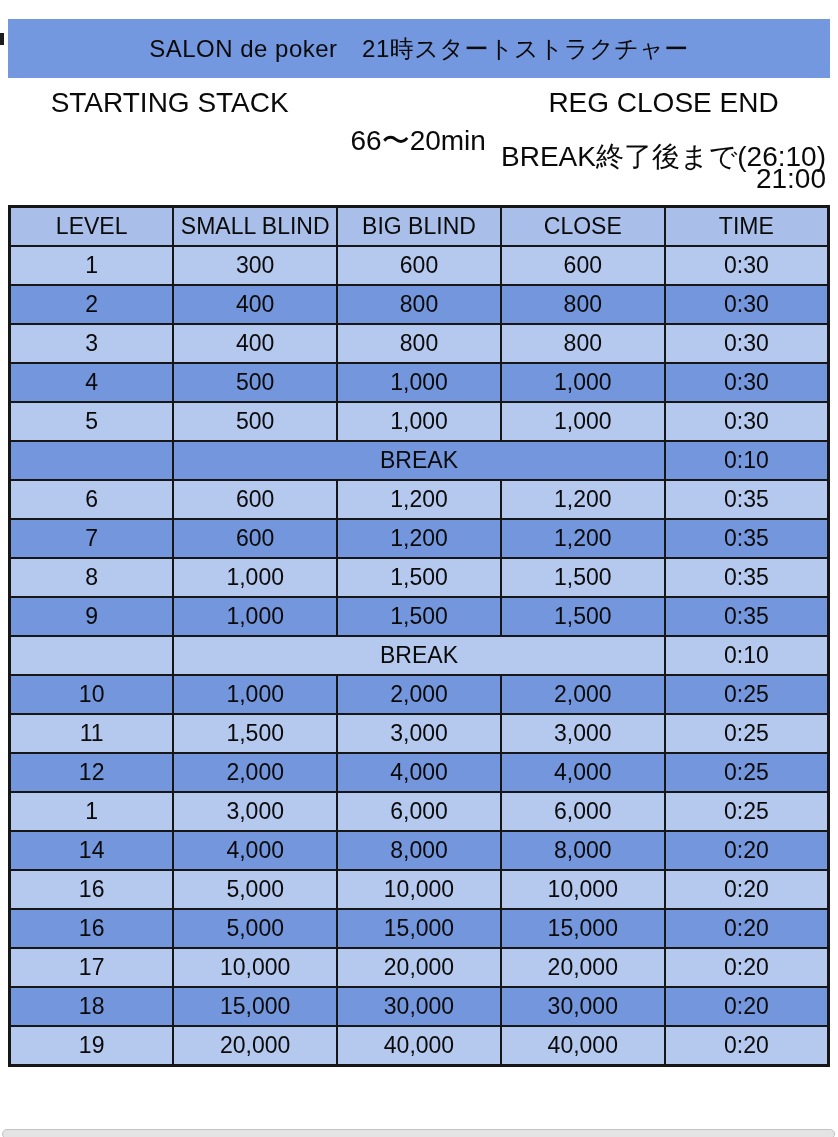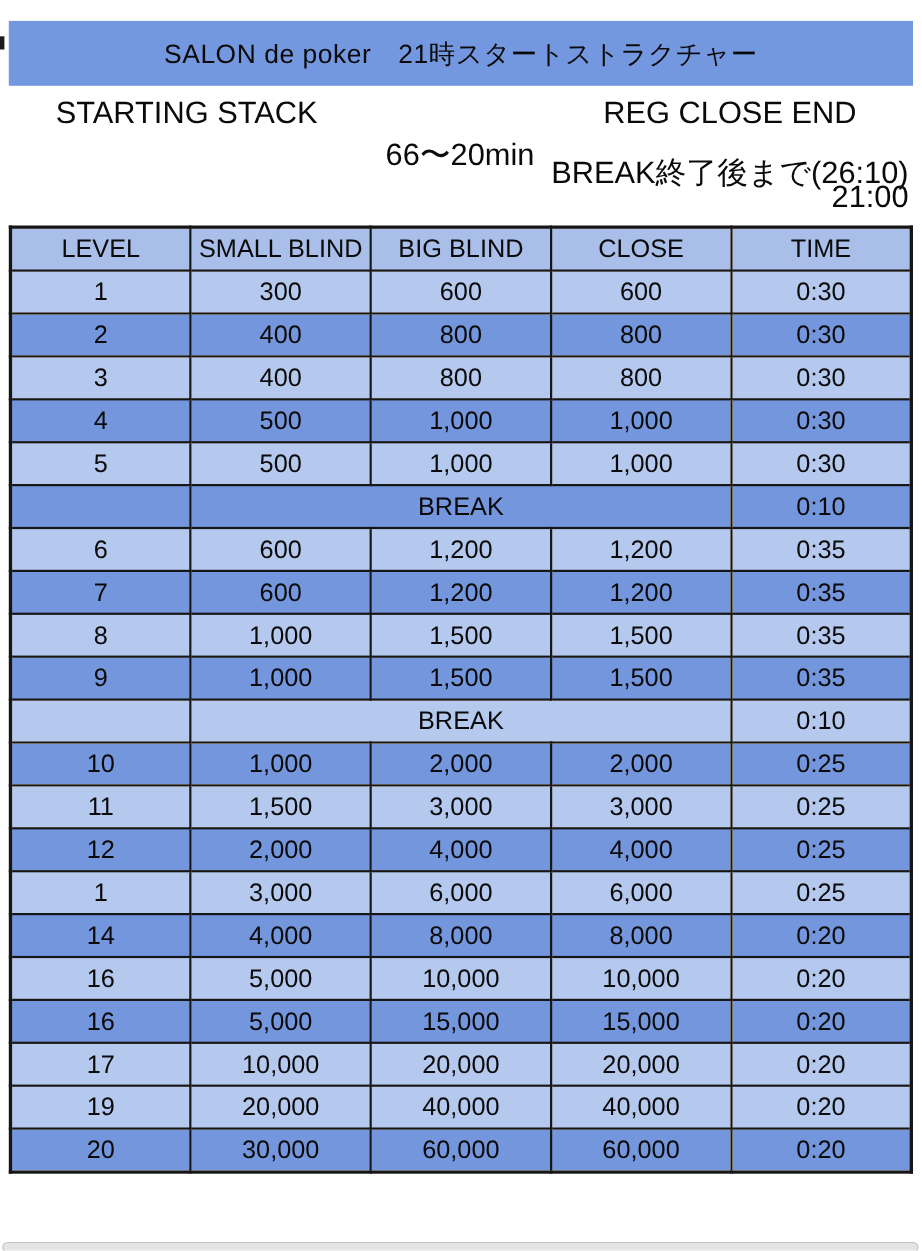--- a/index.html
+++ b/index.html
@@ -247,32 +247,32 @@
           <td>15,000</td>
           <td>0:20</td>
         </tr>
         <tr class="light">
           <td>17</td>
           <td>10,000</td>
           <td>20,000</td>
           <td>20,000</td>
           <td>0:20</td>
         </tr>
+        <tr class="dark">
+          <td>18</td>
+          <td>15,000</td>
+          <td>30,000</td>
+          <td>30,000</td>
+          <td>0:20</td>
+        </tr>
         <tr class="light">
           <td>19</td>
           <td>20,000</td>
           <td>40,000</td>
           <td>40,000</td>
           <td>0:20</td>
         </tr>
-        <tr class="dark">
-          <td>20</td>
-          <td>30,000</td>
-          <td>60,000</td>
-          <td>60,000</td>
-          <td>0:20</td>
-        </tr>
       </tbody>
   </table>
 
   <div class="hscrollbar"></div>
 
 </div>
 
 </body></html>

